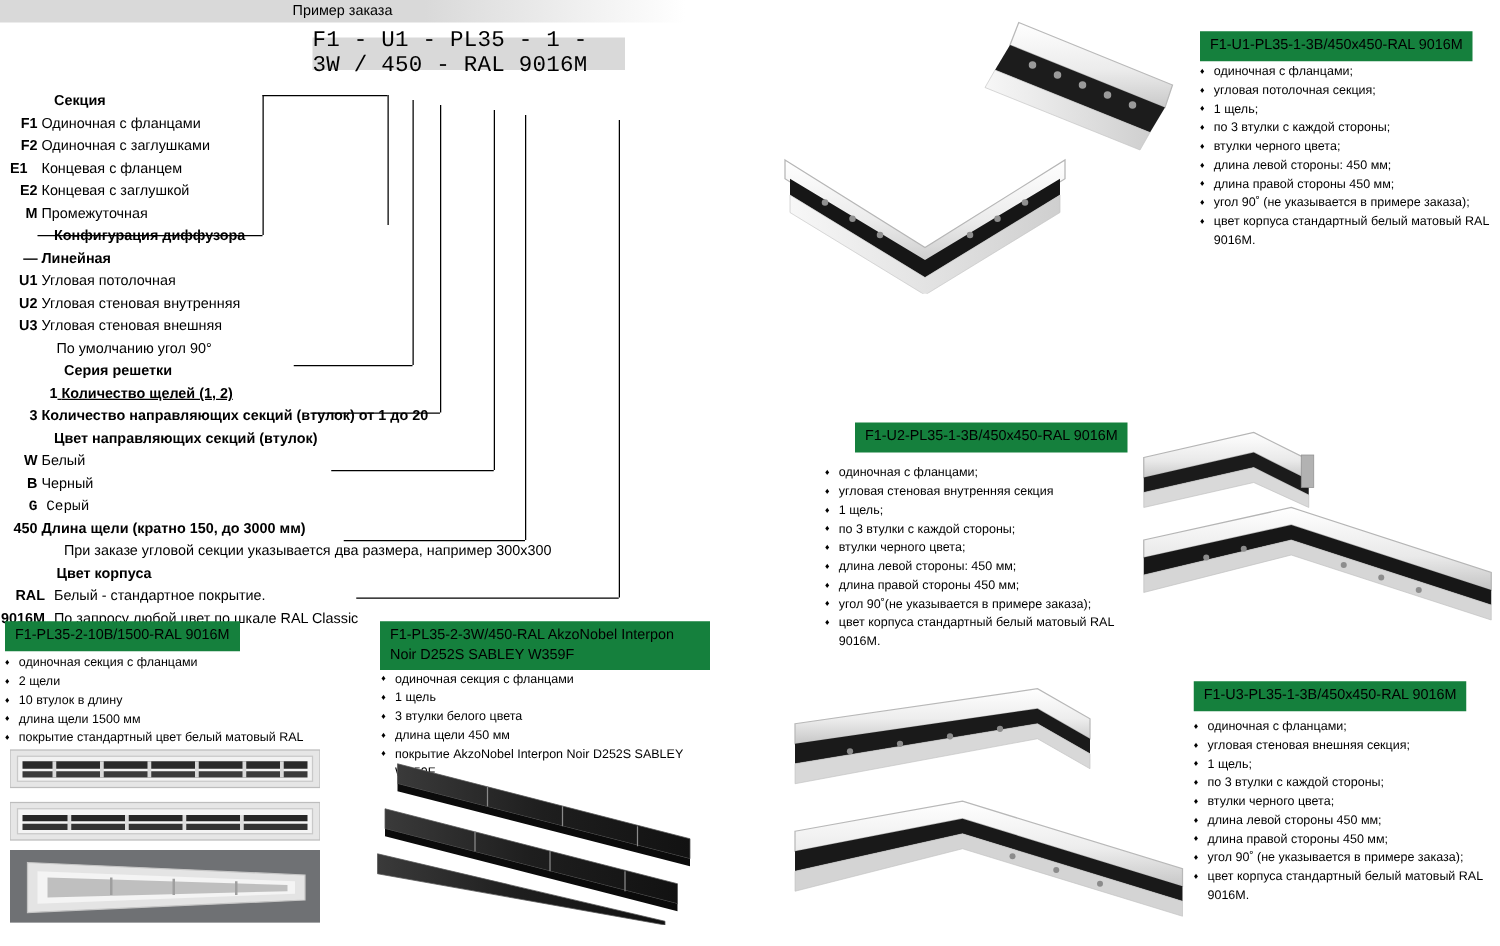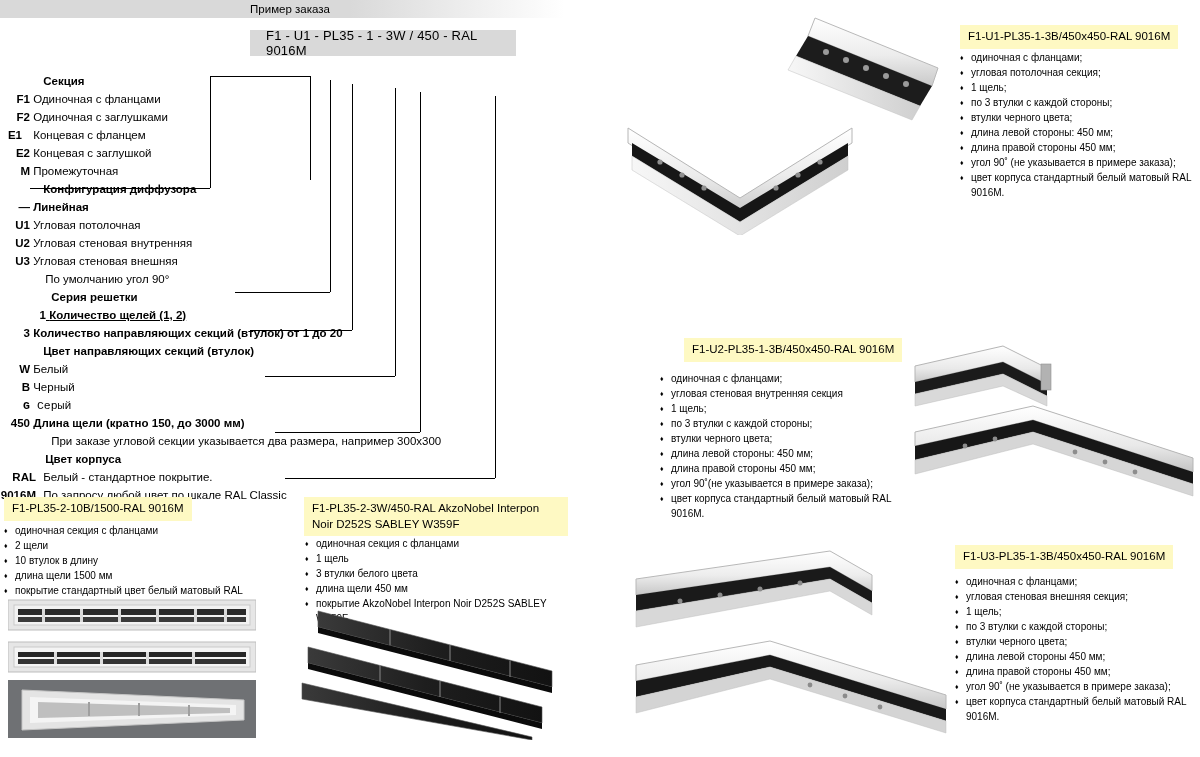--- a/index.html
+++ b/index.html
@@ -4,55 +4,55 @@
 <style>
   html,body{margin:0;padding:0;}
   body{
     width:1200px;height:757px;
     background:#ffffff;
     font-family:"Liberation Sans", sans-serif;
     color:#000;
     position:relative;
     overflow:hidden;
   }
-  .abs{position:absolute;padding-left:16px;}
+  .abs{position:absolute;}
 
   
   #order-example-header{
     left:0;top:0;width:548px;height:18px;
     background:linear-gradient(to right,#d9d9d9 0%,#d9d9d9 62%,#ffffff 100%);
     display:flex;align-items:center;justify-content:center;
   }
   #order-example-header .txt{font-size:11.5px;color:#000;}
 
   
   #order-code-box{
     left:250px;top:30px;width:250px;height:26px;
     background:#d9d9d9;
     display:flex;align-items:center;justify-content:center;
   }
-  #order-code-box .txt{font-size:13px;letter-spacing:.2px;}
+  #order-code-box .txt{font-size:18px;letter-spacing:.2px;font-family:Liberation Mono, monospace;}
 
   
   #legend{
     left:0;top:66px;width:520px;height:420px;
     font-size:11.5px;line-height:1.35;
   }
   .lrow{position:absolute;white-space:nowrap;}
   .key{display:inline-block;font-weight:bold;text-align:right;}
   .lbl{font-weight:normal;}
   .bold-lbl{font-weight:bold;}
 
   
   .vline{position:absolute;background:#000;width:1px;}
   .hline{position:absolute;background:#000;height:1px;}
 
   
   .panel-title{
-    background:#fef9c3;
+    background:#15803d;
     font-size:11.5px;
     padding:4px 8px;
     display:inline-block;
     line-height:1.35;
   }
   .bullets{
     font-size:10px;line-height:1.5;margin:6px 0 0 0;padding:0;list-style:none;
   }
   .bullets li{position:relative;padding-left:11px;margin-bottom:0px;}
   .bullets li:before{

